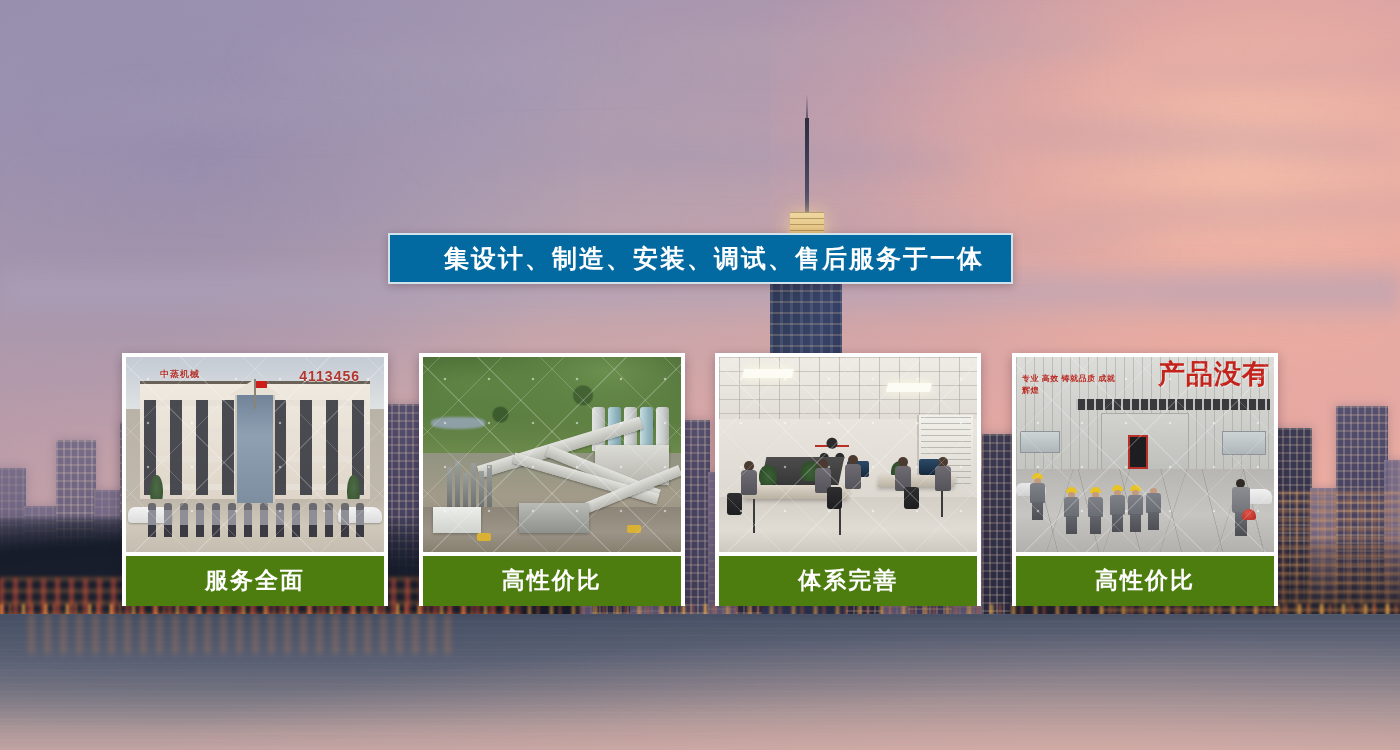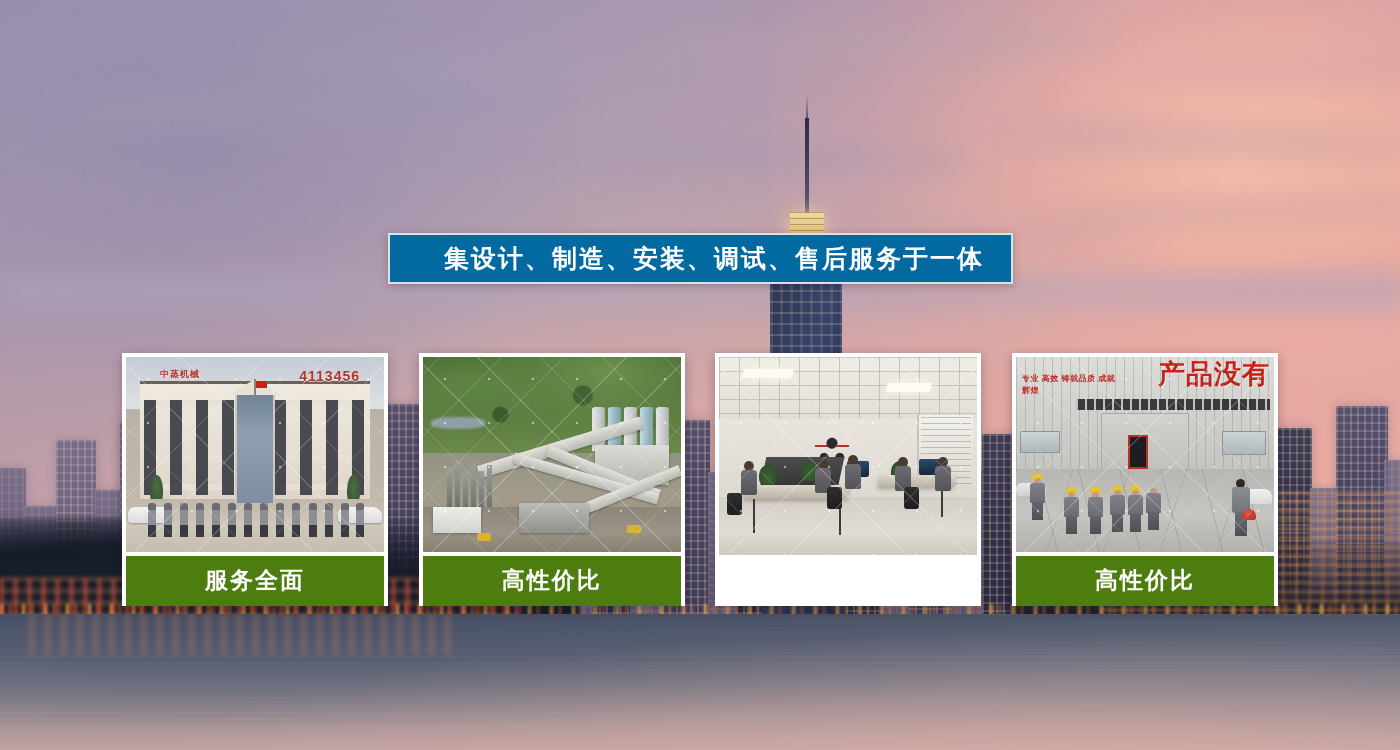--- a/index.html
+++ b/index.html
@@ -752,20 +752,23 @@
         <div class="p3-person" style="right:26px; top:100px;">
             <i></i>
             <b></b>
           </div>
         <div class="p3-chair" style="left:8px; top:136px;"></div>
         <div class="p3-chair" style="left:108px; top:130px;"></div>
         <div class="p3-chair" style="right:58px; top:130px;"></div>
         <div class="wm"></div>
         <div class="wm-dots"></div>
       </div>
+      <div class="card-label">
+        <span>体系完善</span>
+      </div>
     </div>
 
     <div class="card">
       <div class="card-photo p4">
         <div class="p4-wall"></div>
         <div class="p4-bigsign">产品没有</div>
         <div class="p4-smallsign">专业 高效
 铸就品质 成就辉煌</div>
         <div class="p4-band"></div>
         <div class="p4-door"></div>

